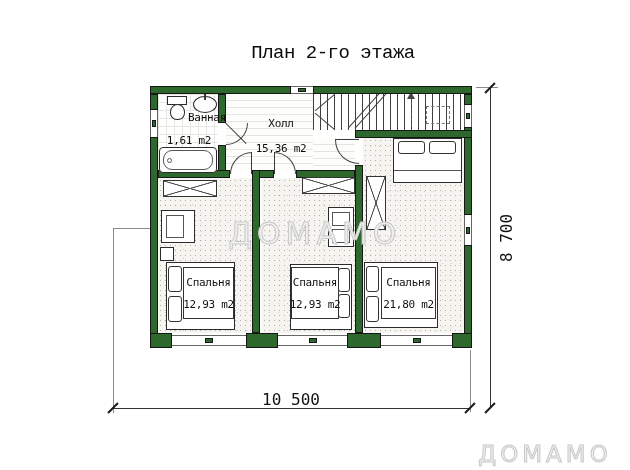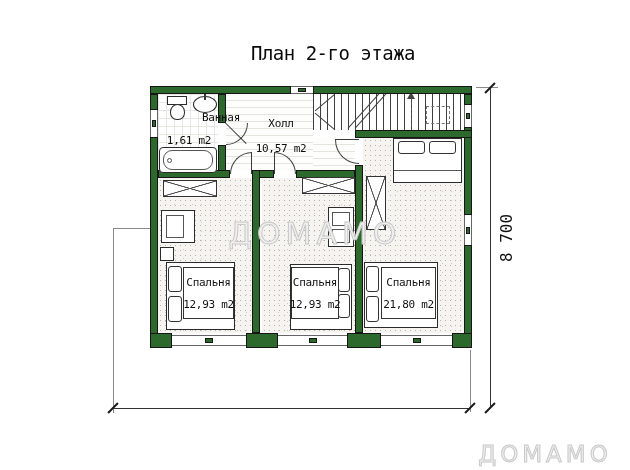--- a/index.html
+++ b/index.html
@@ -29,21 +29,21 @@
   .arc{position:absolute;box-sizing:border-box;}
   .leaf{position:absolute;background:#3a3a3a;}
   .thin{position:absolute;background:#8a8a8a;}
   .dline{position:absolute;background:#333;}
   .tick{position:absolute;width:14px;height:2px;background:#1c1c1c;transform:rotate(-45deg);}
   .dimtext{position:absolute;font-size:16px;color:#111;text-align:center;white-space:nowrap;}
   .rlabel{position:absolute;font-size:11px;letter-spacing:-0.3px;color:#0e0e0e;text-align:center;white-space:nowrap;}
   .bedbox{position:absolute;background:#fff;border:1px solid #333;box-sizing:border-box;
      display:flex;flex-direction:column;align-items:center;justify-content:center;gap:9px;
      font-size:11px;letter-spacing:-0.3px;white-space:nowrap;}
-  .title{position:absolute;font-size:19px;letter-spacing:-0.5px;color:#0a0a0a;text-align:center;white-space:nowrap;}
+  .title{position:absolute;font-size:19px;letter-spacing:-0.5px;color:#0a0a0a;text-align:center;white-space:nowrap;font-family:Liberation Mono, monospace;}
   .watermark{position:absolute;font-family:"DejaVu Sans",sans-serif;color:#efefef;
      -webkit-text-stroke:1px #c9c9c9;text-align:center;white-space:nowrap;}
   .dash-rect{position:absolute;border:1px dashed #777;box-sizing:border-box;background:transparent;}
   .dash-v{position:absolute;width:0;border-left:1px dashed #555;}
   .arrowhead{position:absolute;width:0;height:0;border-left:4px solid transparent;
      border-right:4px solid transparent;border-bottom:7px solid #444;}
   .rot{transform-origin:center;}
 </style>
 </head>
 <body>
@@ -151,33 +151,34 @@
   <div class="leaf" style="left:394px;top:170px;width:67px;height:1px;background:#555;"></div>
   <div class="xbox" style="left:366px;top:176px;width:20px;height:54px;"></div>
   <div class="furn" style="left:364px;top:262px;width:74px;height:66px;"></div>
   <div class="pillow" style="left:366px;top:266px;width:13px;height:26px;"></div>
   <div class="pillow" style="left:366px;top:296px;width:13px;height:26px;"></div>
   <div class="bedbox" style="left:381px;top:267px;width:55px;height:52px;">
     <span>Спальня</span>
     <span>21,80 m2</span>
   </div>
 
-  <div class="rlabel" style="left:158px;top:111px;width:62px;padding-left:32px;">Ванная</div>
+  <div class="rlabel" style="left:144px;top:111px;width:62px;padding-left:32px;">Ванная</div>
   <div class="rlabel" style="left:158px;top:134px;width:62px;">1,61 m2</div>
   <div class="rlabel" style="left:246px;top:117px;width:70px;">Холл</div>
-  <div class="rlabel" style="left:240px;top:142px;width:82px;">10,57 m2</div>
+  <div class="rlabel" style="left:240px;top:142px;width:82px;">15,36 m2</div>
 
   <div class="watermark" style="left:150px;top:216px;width:330px;font-size:30px;letter-spacing:5px;">ДОМАМО</div>
   <div class="watermark" style="left:465px;top:441px;width:160px;font-size:23px;letter-spacing:4px;">ДОМАМО</div>
 
   <div class="thin" style="left:113px;top:228px;width:37px;height:1px;"></div>
   <div class="thin" style="left:113px;top:228px;width:1px;height:185px;"></div>
   <div class="thin" style="left:470px;top:350px;width:1px;height:62px;"></div>
   <div class="dline" style="left:113px;top:408px;width:357px;height:1px;"></div>
   <div class="tick" style="left:106px;top:407px;"></div>
   <div class="tick" style="left:463px;top:407px;"></div>
+  <div class="dimtext" style="left:241px;top:390px;width:100px;">10 500</div>
   <div class="thin" style="left:476px;top:87px;width:22px;height:1px;"></div>
   <div class="dline" style="left:490px;top:88px;width:1px;height:320px;"></div>
   <div class="tick" style="left:483px;top:87px;"></div>
   <div class="tick" style="left:483px;top:407px;"></div>
   <div class="dimtext rot" style="left:472px;top:228px;width:70px;height:20px;transform:rotate(-90deg);">8 700</div>
 
 </div>
 
 </body></html>

